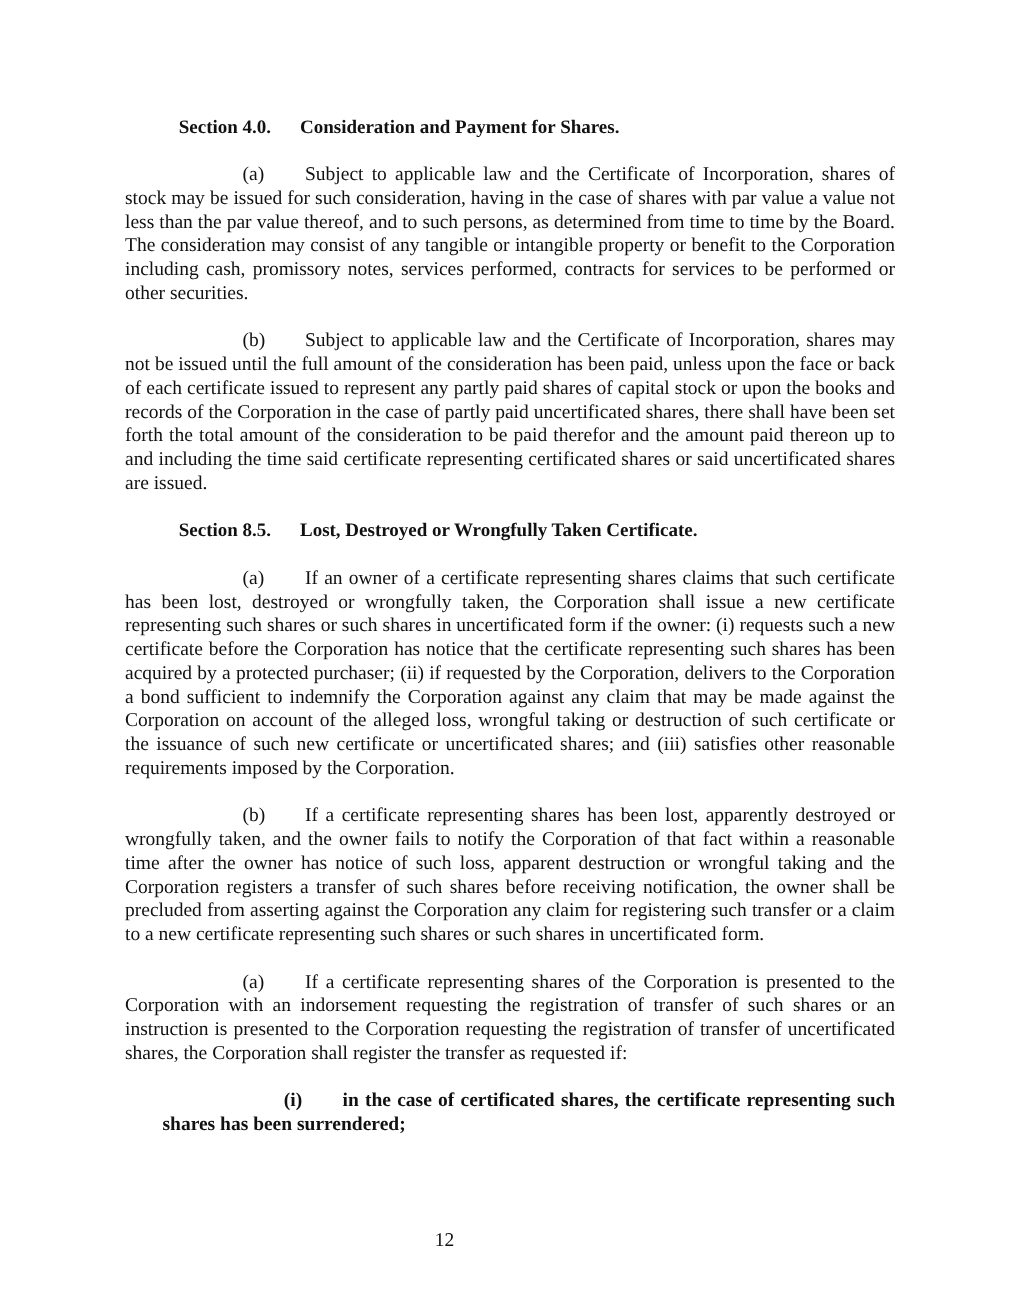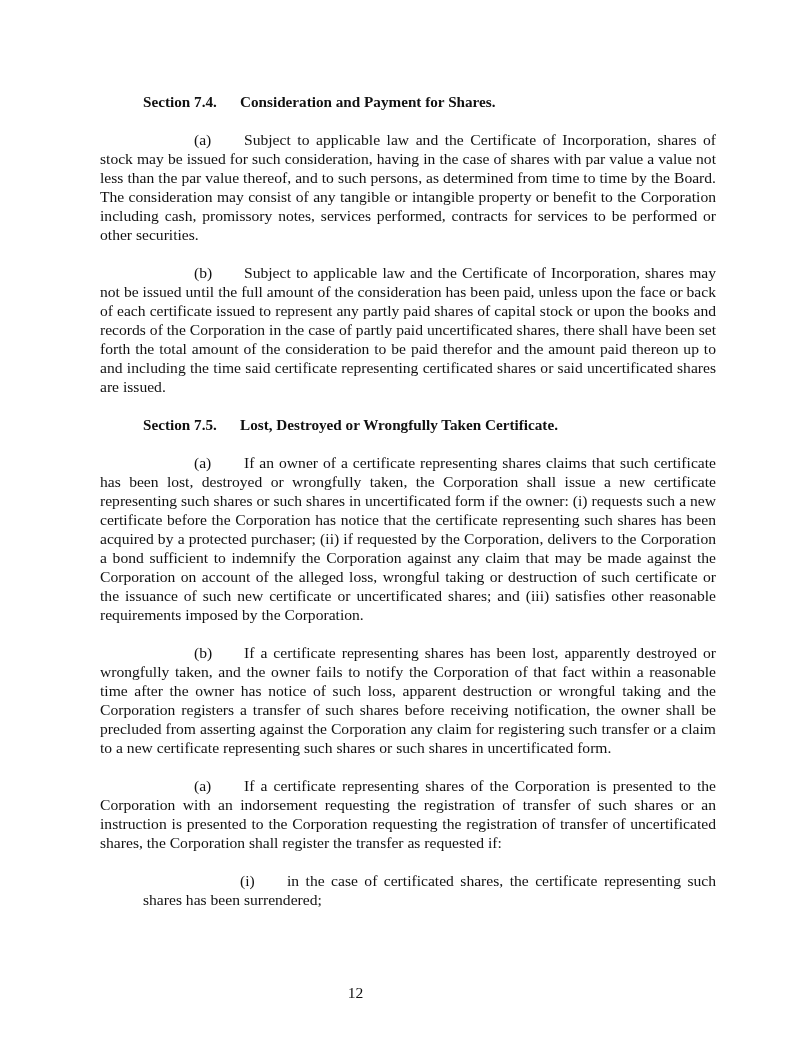--- a/index.html
+++ b/index.html
@@ -38,23 +38,24 @@
       margin: 0 0 19px 4px;
       text-align: justify;
       text-align-last: left;
     }
     .para .label {
       display: inline-block;
       margin-left: 94px;
       width: 50px;
     }
     .sub {
-      margin: 0 0 19px 47px;
+      margin: 0 0 19px 34px;
       text-align: justify;
       text-align-last: left;
+      font-weight: bold;
     }
     .sub .label {
       display: inline-block;
       margin-left: 97px;
       width: 47px;
     }
     .page-number {
       position: absolute;
       top: 983px;
       left: 0;
@@ -62,31 +63,31 @@
       text-align: center;
       font-size: 15.6px;
     }
   </style>
 </head>
 <body>
 
 <div class="page">
 
   <div class="section-heading">
-    <span class="num">Section 7.4.</span><span>Consideration and Payment for Shares.</span>
+    <span class="num">Section 4.0.</span><span>Consideration and Payment for Shares.</span>
   </div>
   <div class="para">
     <span class="label">(a)</span><span>Subject to applicable law and the Certificate of Incorporation, shares of stock may be issued for such consideration, having in the case of shares with par value a value not less than the par value thereof, and to such persons, as determined from time to time by the Board.  The consideration may consist of any tangible or intangible property or benefit to the Corporation including cash, promissory notes, services performed, contracts for services to be performed or other securities.</span>
   </div>
   <div class="para">
     <span class="label">(b)</span><span>Subject to applicable law and the Certificate of Incorporation, shares may not be issued until the full amount of the consideration has been paid, unless upon the face or back of each certificate issued to represent any partly paid shares of capital stock or upon the books and records of the Corporation in the case of partly paid uncertificated shares, there shall have been set forth the total amount of the consideration to be paid therefor and the amount paid thereon up to and including the time said certificate representing certificated shares or said uncertificated shares are issued.</span>
   </div>
 
   <div class="section-heading">
-    <span class="num">Section 7.5.</span><span>Lost, Destroyed or Wrongfully Taken Certificate.</span>
+    <span class="num">Section 8.5.</span><span>Lost, Destroyed or Wrongfully Taken Certificate.</span>
   </div>
   <div class="para">
     <span class="label">(a)</span><span>If an owner of a certificate representing shares claims that such certificate has been lost, destroyed or wrongfully taken, the Corporation shall issue a new certificate representing such shares or such shares in uncertificated form if the owner: (i) requests such a new certificate before the Corporation has notice that the certificate representing such shares has been acquired by a protected purchaser; (ii) if requested by the Corporation, delivers to the Corporation a bond sufficient to indemnify the Corporation against any claim that may be made against the Corporation on account of the alleged loss, wrongful taking or destruction of such certificate or the issuance of such new certificate or uncertificated shares; and (iii) satisfies other reasonable requirements imposed by the Corporation.</span>
   </div>
   <div class="para">
     <span class="label">(b)</span><span>If a certificate representing shares has been lost, apparently destroyed or wrongfully taken, and the owner fails to notify the Corporation of that fact within a reasonable time after the owner has notice of such loss, apparent destruction or wrongful taking and the Corporation registers a transfer of such shares before receiving notification, the owner shall be precluded from asserting against the Corporation any claim for registering such transfer or a claim to a new certificate representing such shares or such shares in uncertificated form.</span>
   </div>
 
   <div class="para">
     <span class="label">(a)</span><span>If a certificate representing shares of the Corporation is presented to the Corporation with an indorsement requesting the registration of transfer of such shares or an instruction is presented to the Corporation requesting the registration of transfer of uncertificated shares, the Corporation shall register the transfer as requested if:</span>

